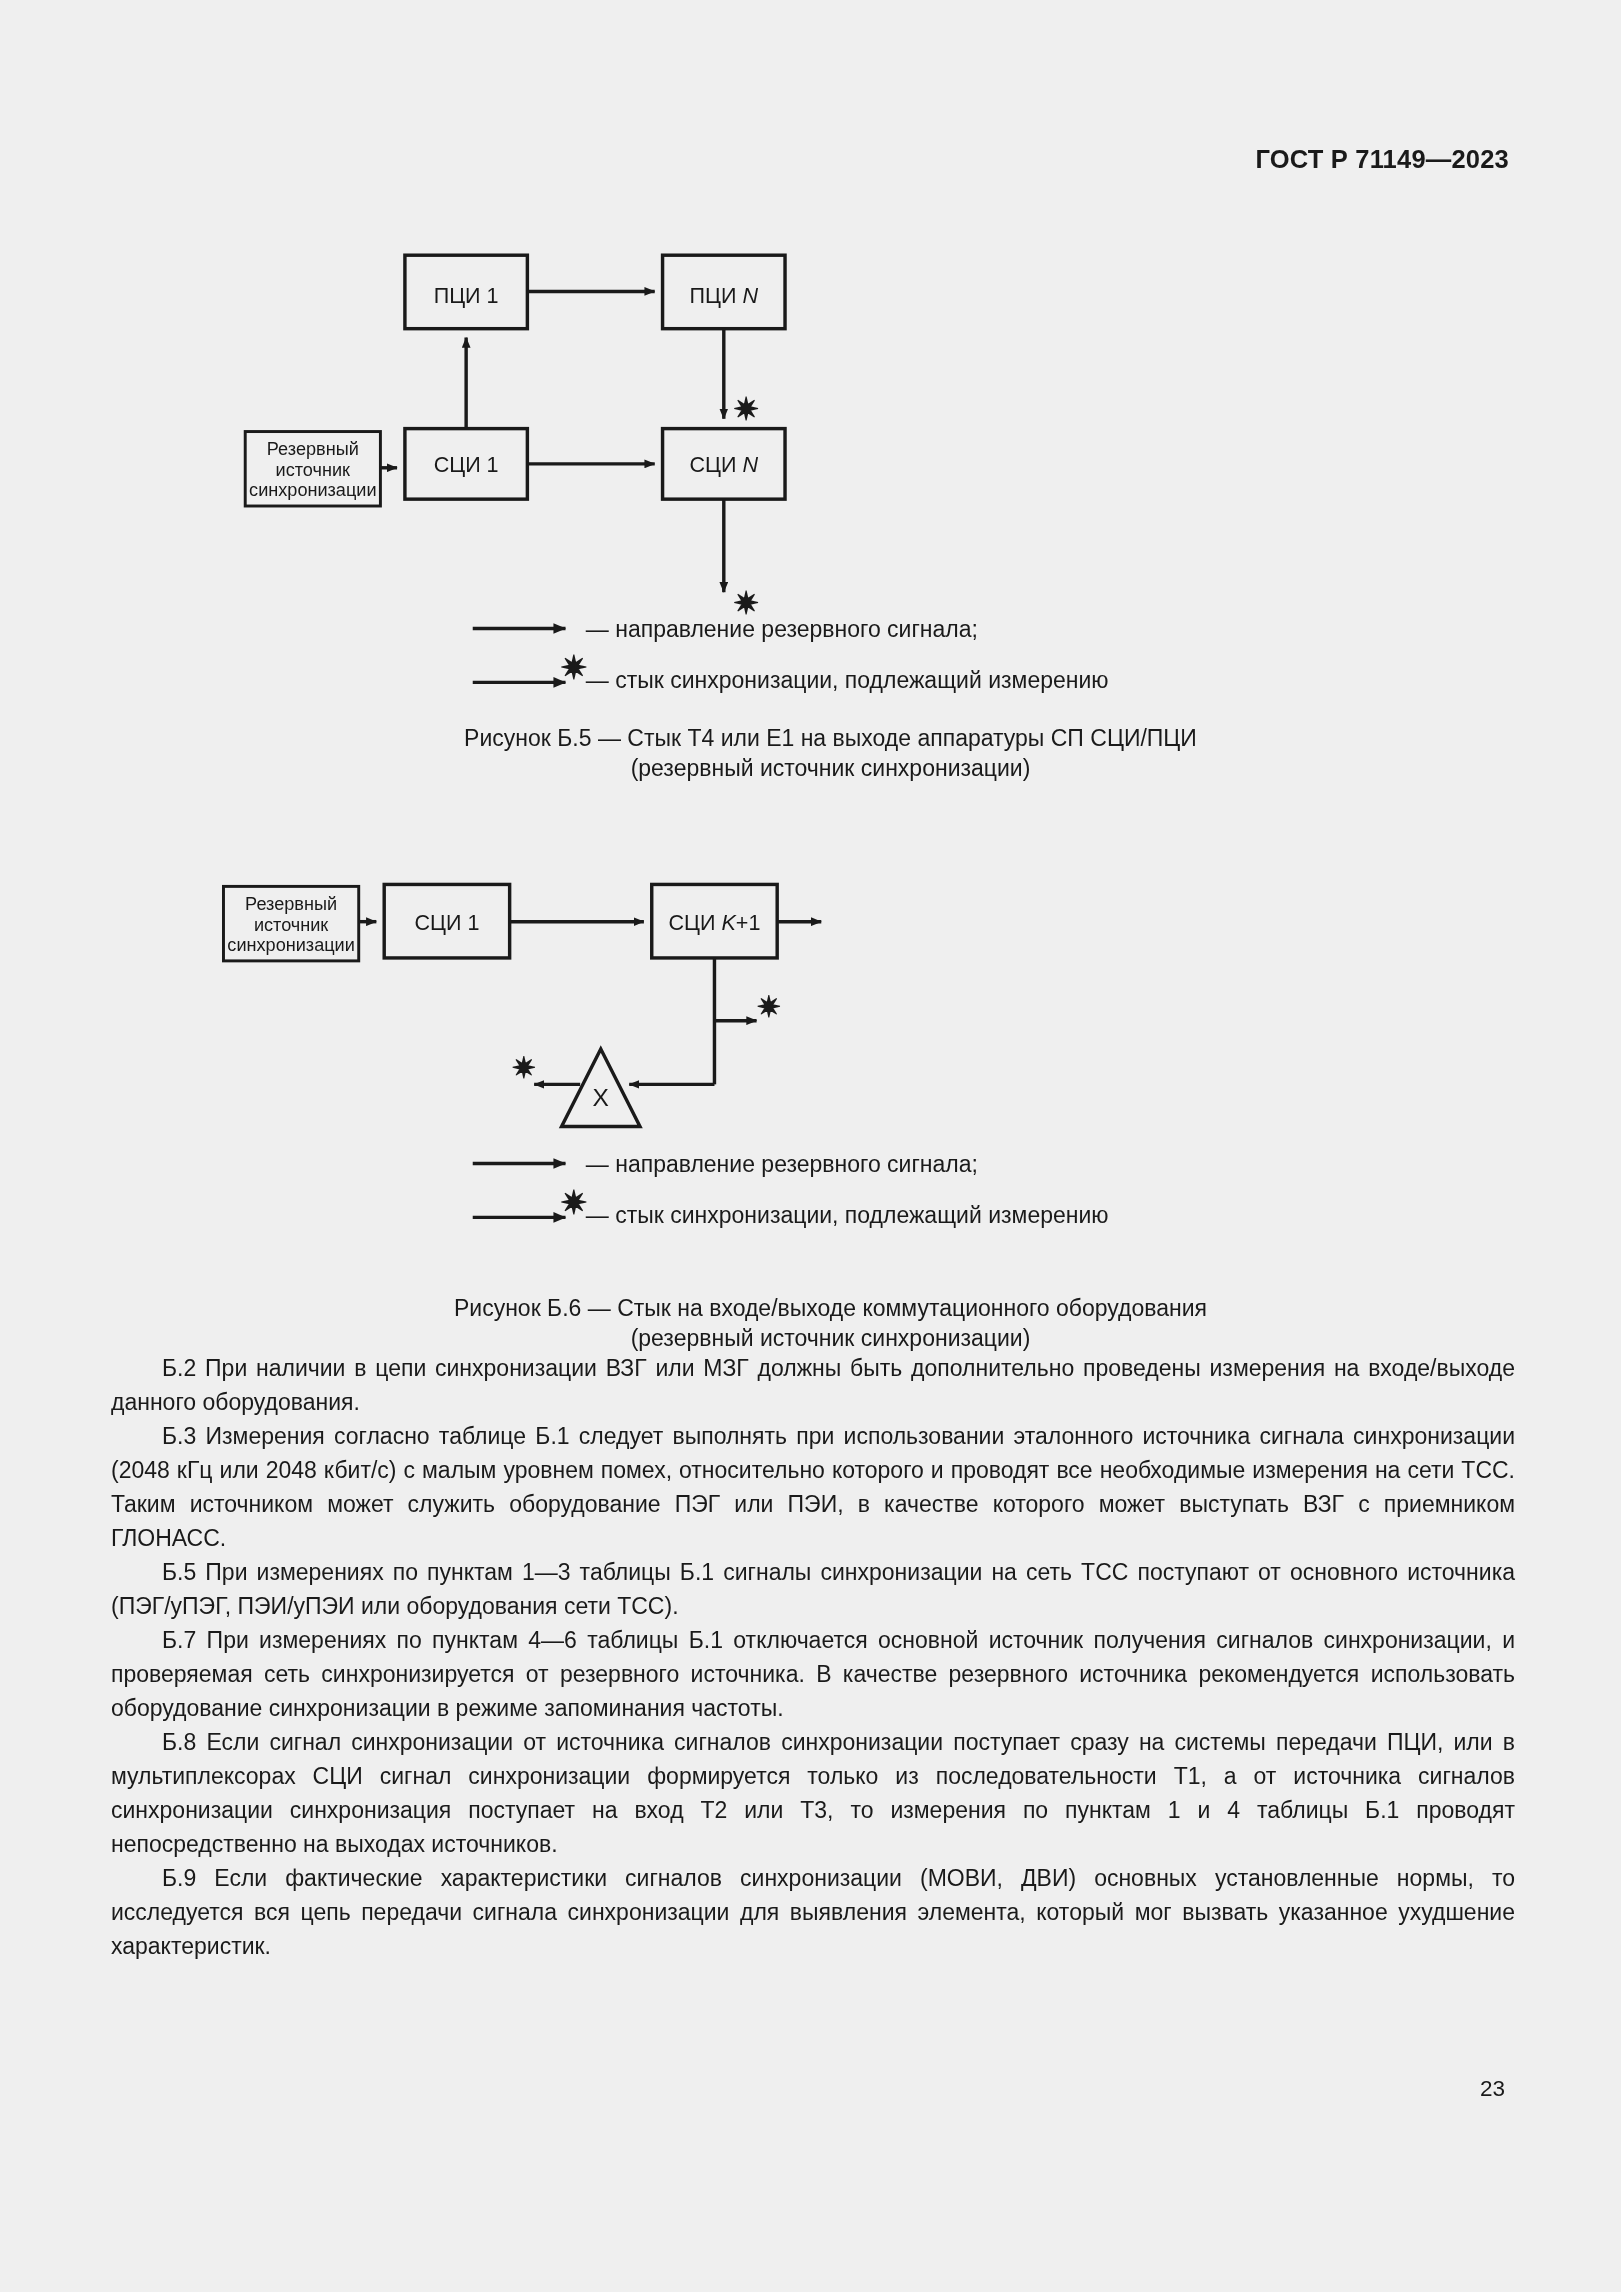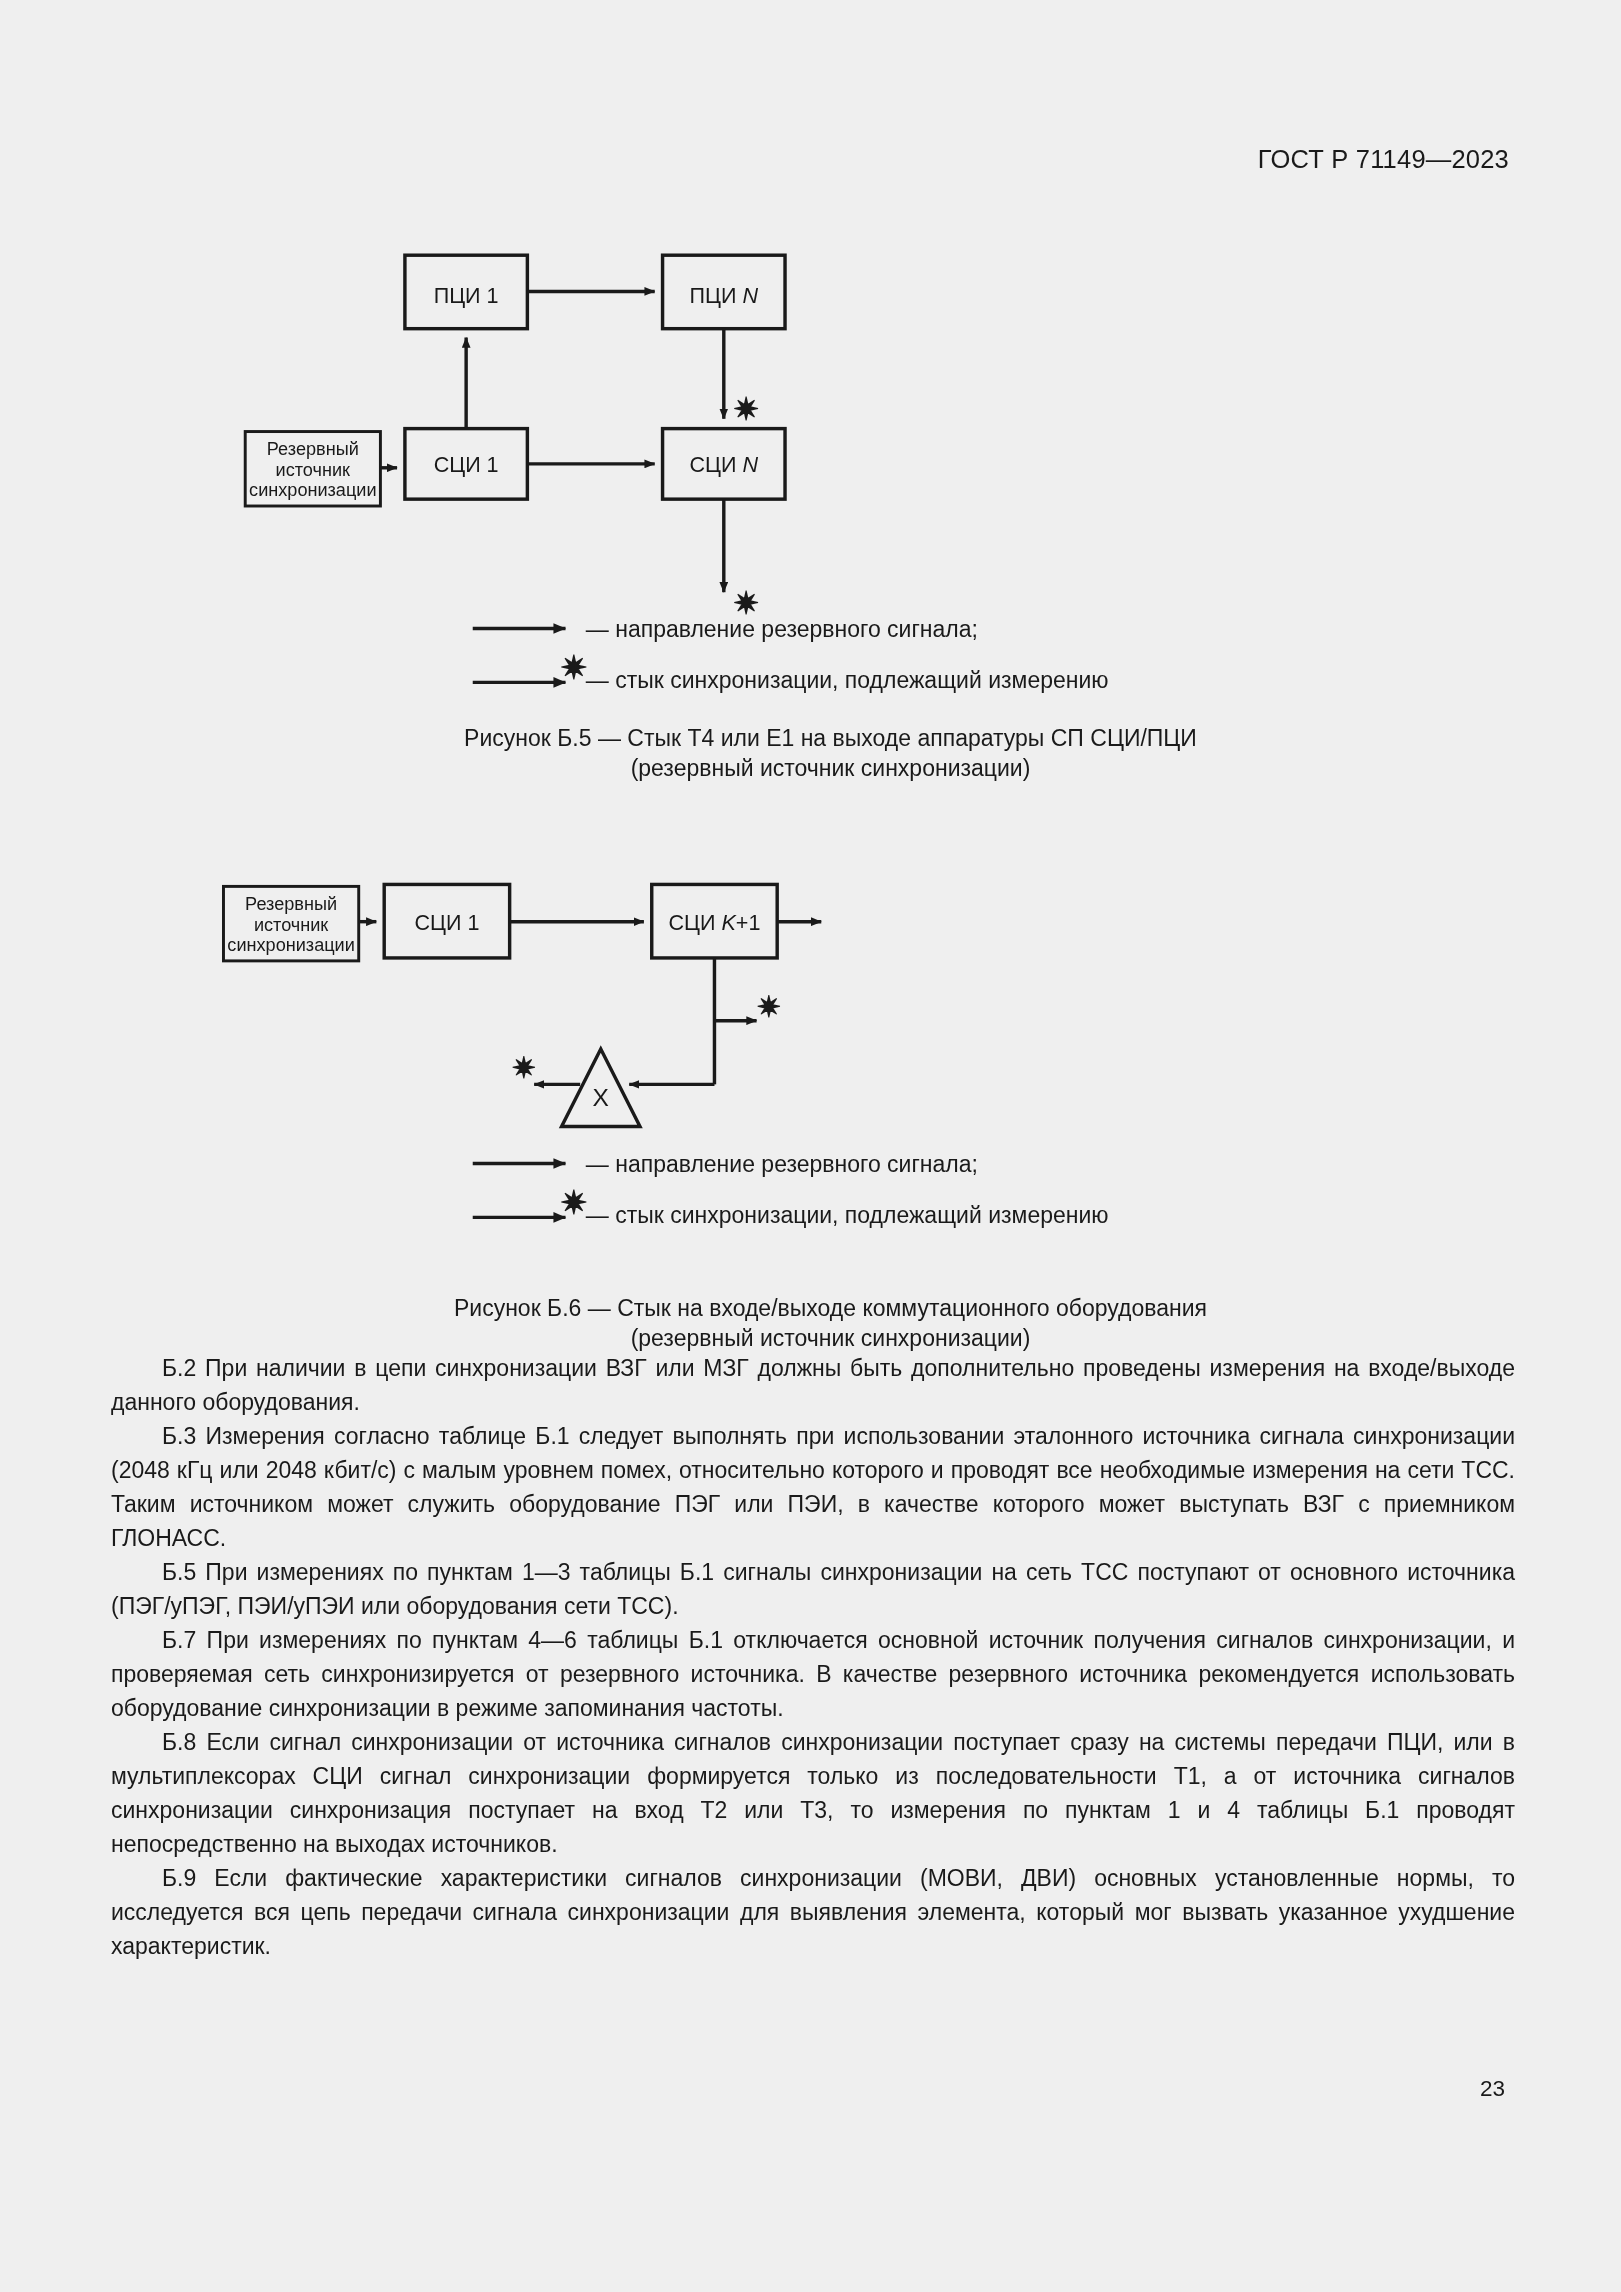--- a/index.html
+++ b/index.html
@@ -20,21 +20,21 @@
     inset: 0;
     background: #efefef;
   }
 
   
   .doc-header {
     position: absolute;
     top: 145px;
     right: 112px;
     font-size: 25.5px;
-    font-weight: normal;
+    font-weight: bold;
     letter-spacing: 0.2px;
     white-space: nowrap;
   }
 
   
   .page-number {
     position: absolute;
     right: 116px;
     top: 2076px;
     font-size: 22.5px;

